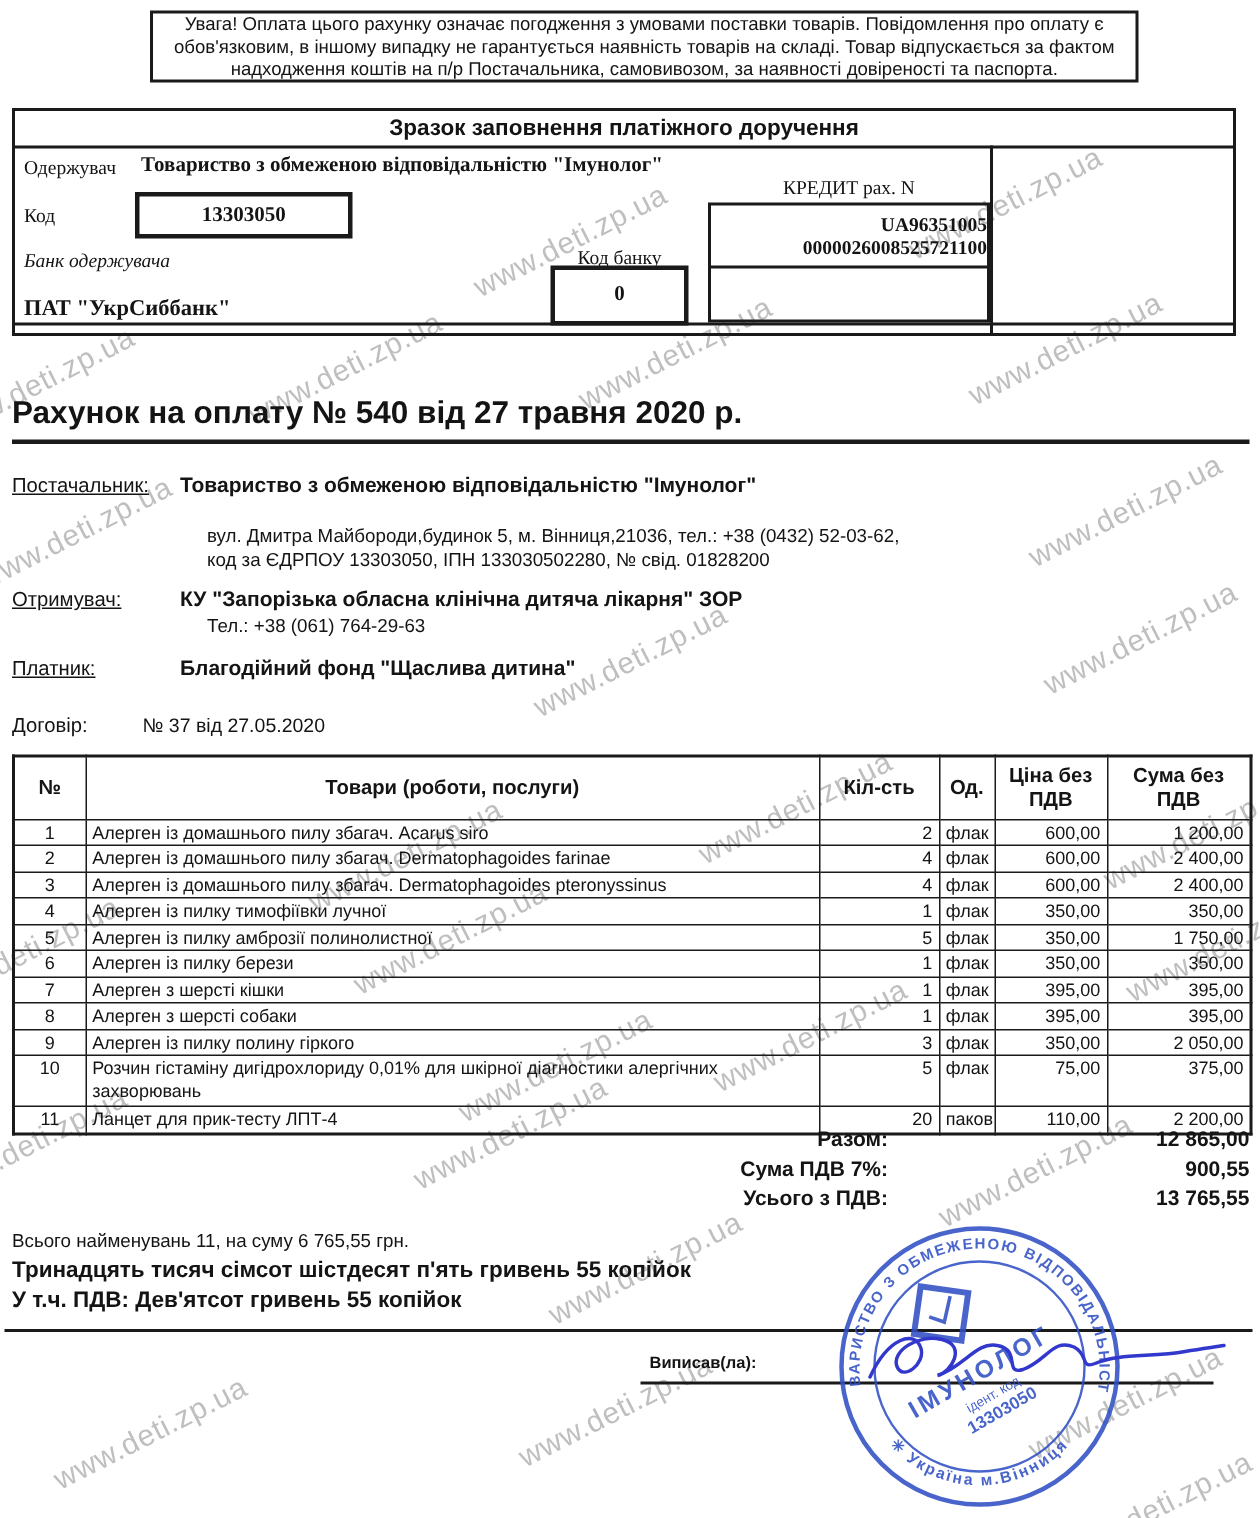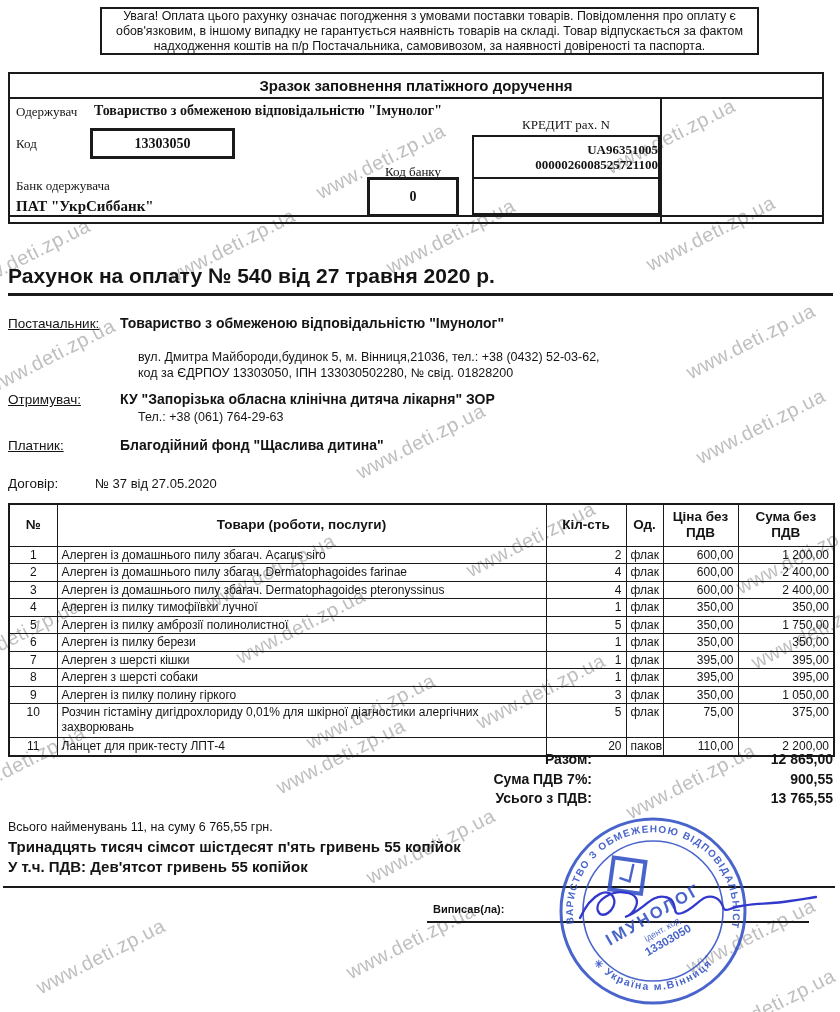--- a/index.html
+++ b/index.html
@@ -115,21 +115,21 @@
       <div class="sample-title-line"></div>
 
       <div class="s-label" style="left:6px; top:30px;">Одержувач</div>
       <div class="s-label s-bold" style="left:84px; top:29px; font-size:14px;">Товариство з обмеженою відповідальністю "Імунолог"</div>
 
       <div class="s-label" style="left:6px; top:62px;">Код</div>
       <div class="code-box serif s-bold">
         <span>13303050</span>
       </div>
 
-      <div class="s-label" style="left:6px; top:104px;">Банк одержувача</div>
+      <div class="s-label" style="left:6px; top:92px;font-style:italic;">Банк одержувача</div>
       <div class="s-label s-bold" style="left:6px; top:124px; font-size:15px;">ПАТ "УкрСиббанк"</div>
       <div class="bankline"></div>
 
       <div class="s-label" style="left:355px; top:90px; width:96px; text-align:center;">Код банку</div>
       <div class="bankcode-box serif s-bold">
         <span>0</span>
       </div>
 
       <div class="vdiv"></div>
       <div class="credit-label serif">КРЕДИТ рах. N</div>
@@ -242,21 +242,21 @@
           <td class="l">флак</td>
           <td class="r">395,00</td>
           <td class="r">395,00</td>
         </tr>
         <tr>
           <td class="c">9</td>
           <td class="l">Алерген із пилку полину гіркого</td>
           <td class="r">3</td>
           <td class="l">флак</td>
           <td class="r">350,00</td>
-          <td class="r">1 050,00</td>
+          <td class="r">2 050,00</td>
         </tr>
         <tr style="height:34px;">
           <td class="c">10</td>
           <td class="l">Розчин гістаміну дигідрохлориду  0,01% для шкірної діагностики алергічних захворювань</td>
           <td class="r">5</td>
           <td class="l">флак</td>
           <td class="r">75,00</td>
           <td class="r">375,00</td>
         </tr>
         <tr>

